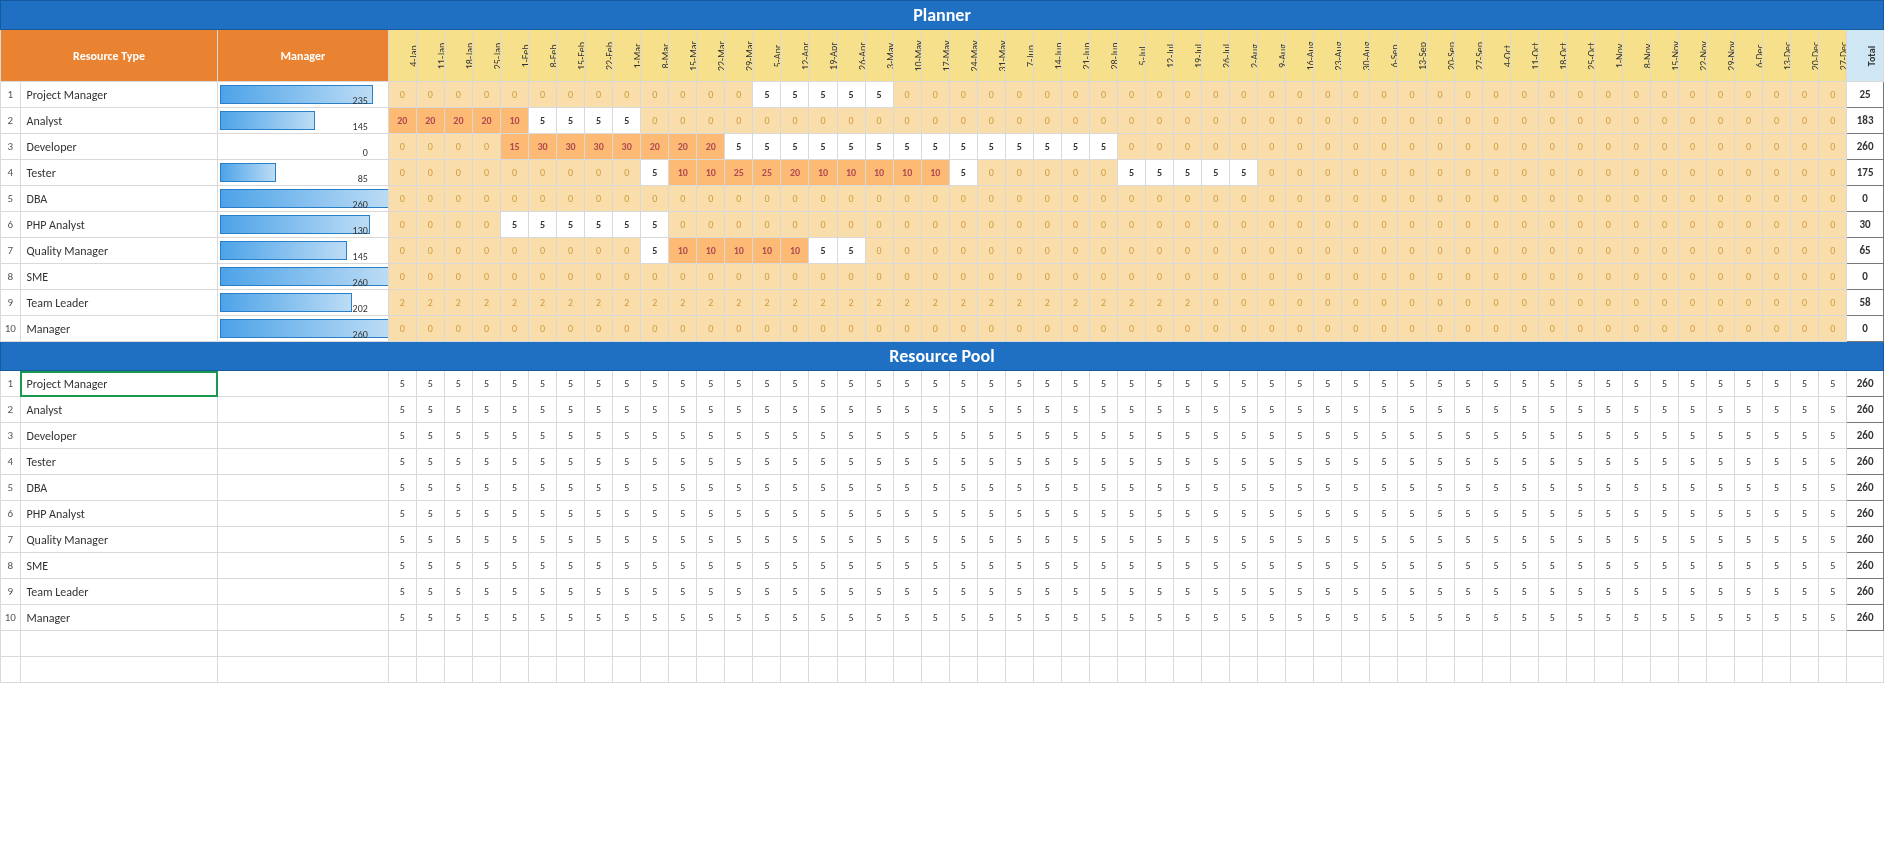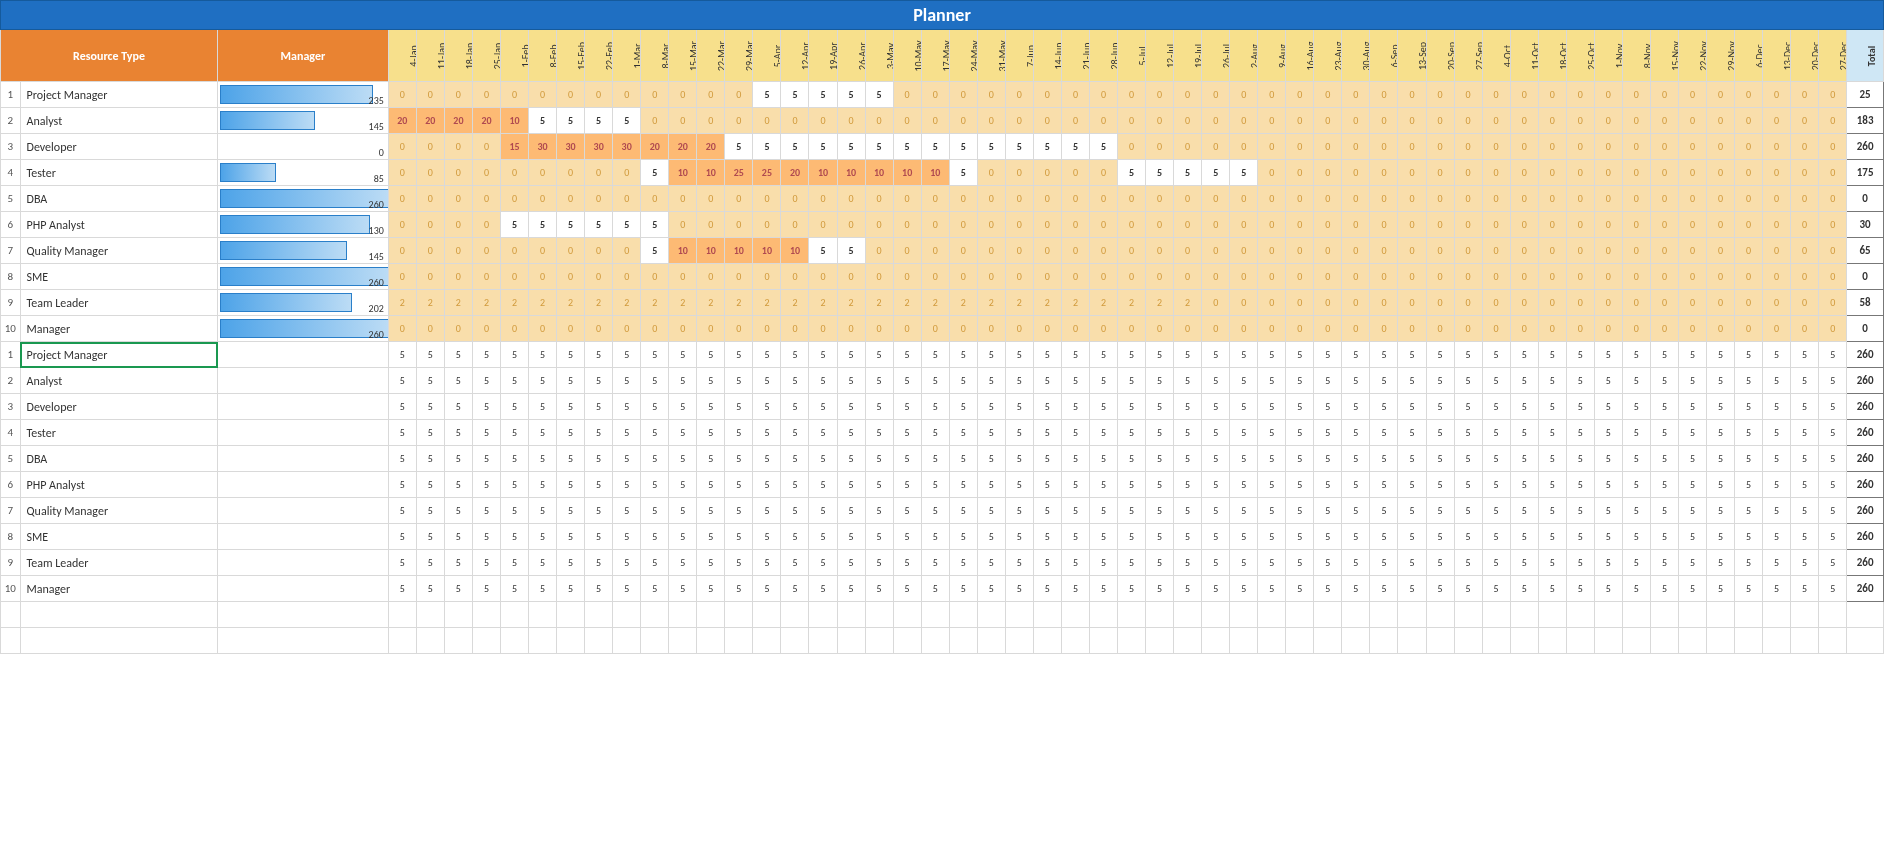--- a/index.html
+++ b/index.html
@@ -7,21 +7,21 @@
   table { border-collapse: collapse; table-layout: fixed; width: 100%; }
   td, th { border: 1px solid #d9d9d9; padding: 0; overflow: hidden; white-space: nowrap; }
   .title-bar { background: #1f6fc2; color: #fff; font-weight: bold; font-size: 18px; text-align: center; height: 28px; line-height: 28px; border: 1px solid #155a9c; }
   .hdr-orange { background: #e98332; color: #fff; font-weight: bold; text-align: center; height: 52px; vertical-align: middle; }
   .hdr-date { background: #f7e08c; font-size: 10px; height: 52px; text-align: center; }
   .hdr-date .rot { transform: rotate(-90deg); display: inline-block; width: 50px; line-height: 22px; }
   .hdr-total { background: #cfe7f5; font-size: 10px; height: 52px; text-align: center; font-weight: bold; }
   .hdr-total .rot { transform: rotate(-90deg); display: inline-block; width: 50px; line-height: 22px; }
   .rownum { text-align: center; font-size: 11px; color: #555; background:#fff;}
   .resname { text-align: left; padding-left: 6px; background:#fff;}
-  .cap-cell { position: relative; text-align: right; padding-right: 4px; vertical-align: bottom; font-size: 10px; background:#fff;}
+  .cap-cell { position: relative; text-align: right; padding-right: 20px; vertical-align: bottom; font-size: 10px; background:#fff;}
   .cap-bar { position: absolute; left: 2px; top: 3px; bottom: 3px; background: linear-gradient(90deg,#4da3e8,#bcdcf5); border: 1px solid #2a7fc9; }
   .cap-val { position: relative; z-index: 2; }
   .cell { text-align: center; font-size: 10px; height: 26px; }
   .c-zero { background: #f9deab; color: #d19a3c; }
   .c-over { background: #fdba74; color: #b04a50; font-weight:600;}
   .c-norm { background: #fff; color: #333; font-weight:600;}
   .c-two  { background: #f9deab; color: #d19a3c; }
   .total-cell { text-align: center; font-weight: bold; font-size: 11px; border:1px solid #777; background:#fff;}
   .pool-cell { text-align: center; font-size: 10px; height: 26px; background:#fff; }
   .pool-total { text-align: center; font-weight: bold; font-size: 11px; border:1px solid #777; background:#fff;}
@@ -727,20 +727,23 @@
           <td class="cell c-zero">0</td>
           <td class="cell c-zero">0</td>
           <td class="cell c-zero">0</td>
           <td class="cell c-zero">0</td>
           <td class="cell c-zero">0</td>
           <td class="cell c-zero">0</td>
           <td class="cell c-zero">0</td>
           <td class="total-cell">0</td>
         </tr>
         <tr>
+          <td class="title-bar" colspan="56">Resource Pool</td>
+        </tr>
+        <tr>
           <td class="rownum">1</td>
           <td class="resname selected">Project Manager</td>
           <td class="pool-cap"></td>
           <td class="pool-cell">5</td>
           <td class="pool-cell">5</td>
           <td class="pool-cell">5</td>
           <td class="pool-cell">5</td>
           <td class="pool-cell">5</td>
           <td class="pool-cell">5</td>
           <td class="pool-cell">5</td>

